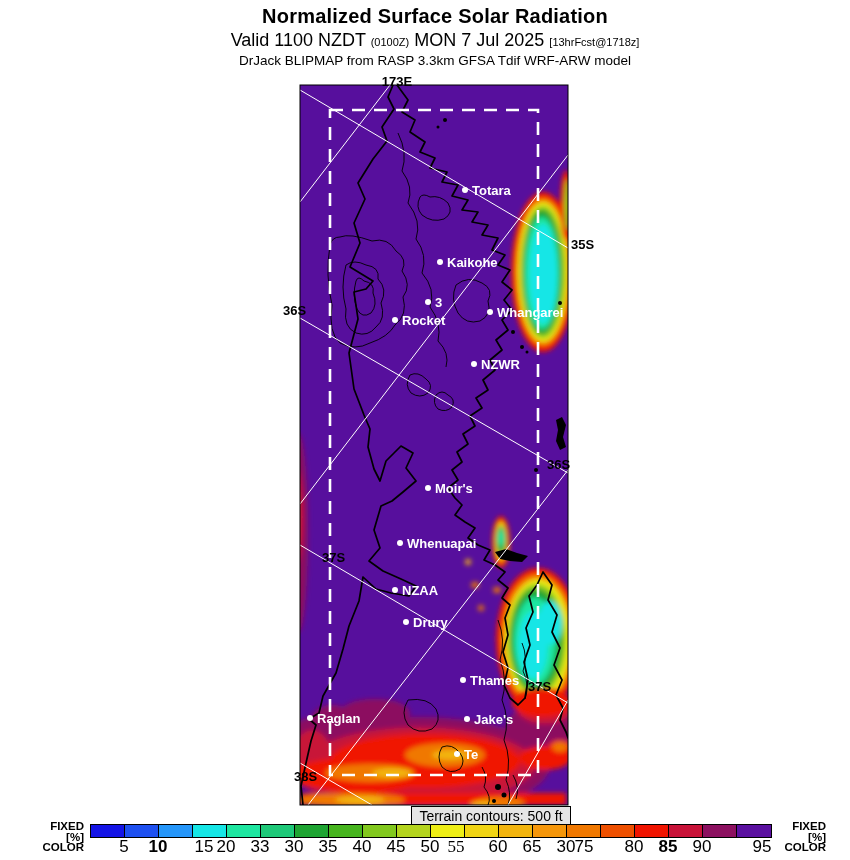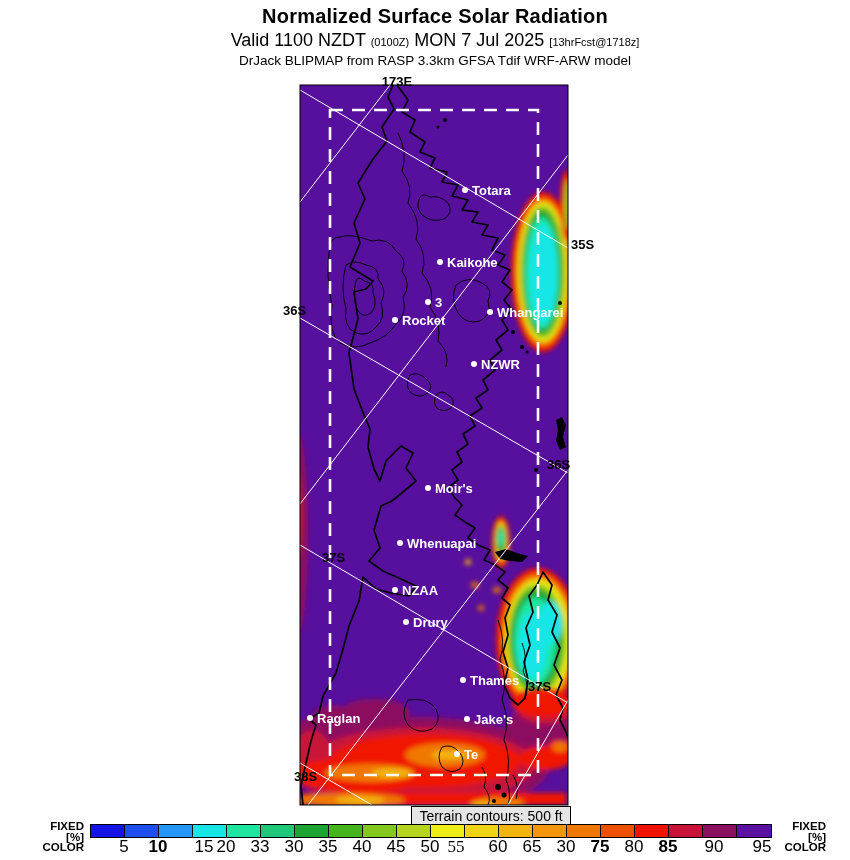--- a/index.html
+++ b/index.html
@@ -258,24 +258,24 @@
     <div class="cb-val" style="left: 170px;">33</div>
     <div class="cb-val" style="left: 204px;">30</div>
     <div class="cb-val" style="left: 238px;">35</div>
     <div class="cb-val" style="left: 272px;">40</div>
     <div class="cb-val" style="left: 306px;">45</div>
     <div class="cb-val" style="left: 340px;">50</div>
     <div class="cb-val" style="left: 366px; font-family: Liberation Serif, serif;">55</div>
     <div class="cb-val" style="left: 408px;">60</div>
     <div class="cb-val" style="left: 442px;">65</div>
     <div class="cb-val" style="left: 476px;">30</div>
-    <div class="cb-val" style="left: 510px; font-weight: bold;">75</div>
+    <div class="cb-val" style="left: 494px;">75</div>
     <div class="cb-val" style="left: 544px;">80</div>
     <div class="cb-val" style="left: 578px; font-weight: bold;">85</div>
-    <div class="cb-val" style="left: 612px; margin-left: 12px;">90</div>
+    <div class="cb-val" style="left: 612px;">90</div>
     <div class="cb-val" style="left: 646px; margin-left: 26px;">95</div>
   </div>
 
 <div class="cb-side" id="cb-side-right">
   <div>FIXED</div>
   <div>[%]</div>
   <div>COLOR</div>
 </div>
 
 </body></html>

